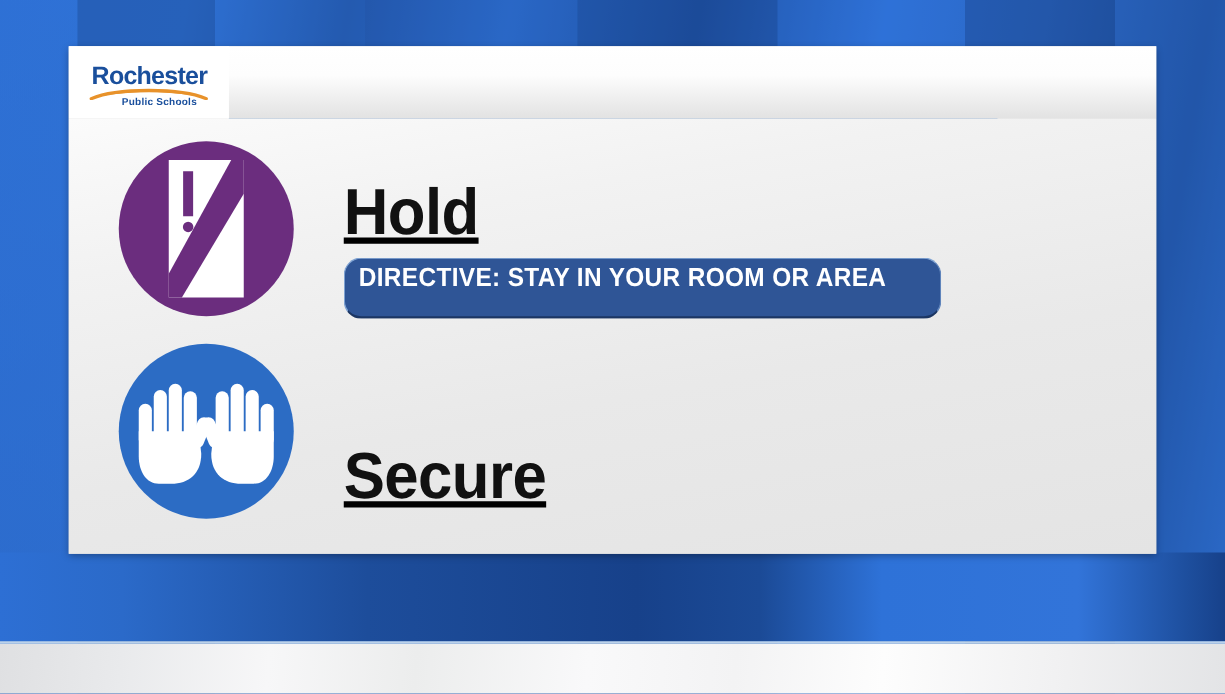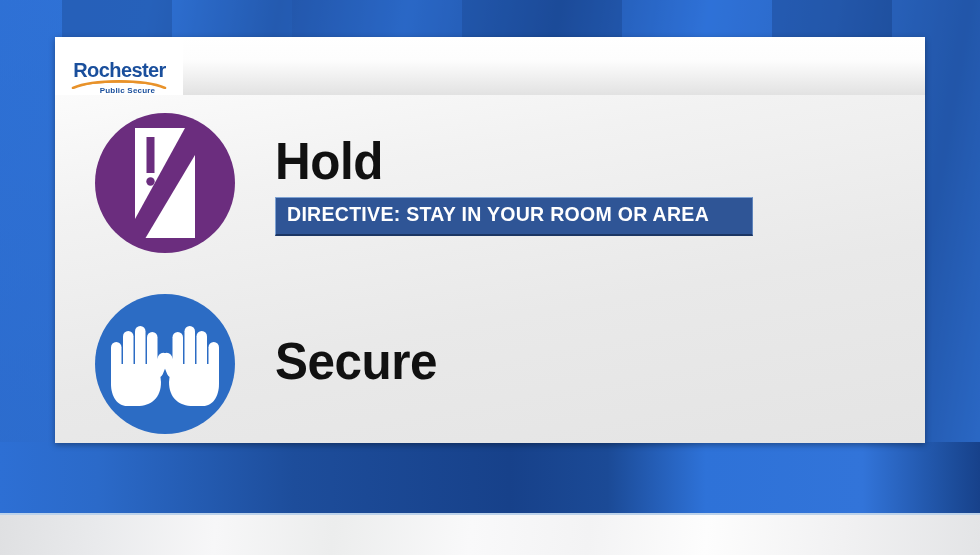--- a/index.html
+++ b/index.html
@@ -88,21 +88,21 @@
 
   
   #logo-block {
     width: 128px;
     min-width: 128px;
     background: #ffffff;
     position: relative;
     border-right: 1px solid #ffffff;
     display: flex;
     flex-direction: column;
-    justify-content: flex-end;
+    justify-content: center;
     align-items: center;
     padding-top: 4px;
     box-sizing: border-box;
   }
   #logo-word {
     font-family: "Liberation Sans", sans-serif;
     font-weight: bold;
     font-size: 20px;
     letter-spacing: -0.6px;
     color: #1a4f9c;
@@ -156,24 +156,25 @@
   
   #panel-body {
     position: relative;
     height: 348px;
     background: linear-gradient(170deg, #fbfbfb 0%, #f2f2f2 25%, #e9e9e9 60%, #e4e4e4 100%);
   }
 
   .protocol-row {
     position: absolute;
     display: flex;
-    align-items: center;
+    align-items: flex-end;
+    text-decoration: underline;
   }
   #row-hold   { left: 0px; top: 10px; }
-  #row-secure { left: 0px; top: 172px; margin-top: 19px; }
+  #row-secure { left: 0px; top: 172px; }
 
   .icon-cell {
     width: 220px;
     min-width: 220px;
     display: flex;
     justify-content: center;
     align-items: flex-start;
     padding-top: 6px;
   }
   .text-cell {
@@ -193,21 +194,22 @@
     white-space: nowrap;
   }
 
   .directive-banner {
     display: inline-block;
     background: #2f5596;
     border-top: 1px solid #7ea2d2;
     border-left: 1px solid #7ea2d2;
     border-right: 1px solid #5f84bb;
     border-bottom: 2px solid #1c3663;
-    padding: 5px 11px 10px 11px;
+    padding: 5px 11px 20px 11px;
+    border-radius: 14px;
   }
   .directive-text {
     font-family: "Liberation Sans Narrow", "Liberation Sans", sans-serif;
     font-weight: bold;
     font-size: 21px;
     line-height: 1;
     color: #ffffff;
     letter-spacing: 0.3px;
     transform: scaleX(0.93);
     transform-origin: left center;
@@ -241,21 +243,21 @@
     <div id="panel-header">
 
       <div id="logo-block">
         <div id="logo-word">Rochester</div>
         <div id="logo-arc">
           <svg width="96" height="11" viewBox="0 0 96 11" class="icon-svg">
             <path d="M2 10 C 22 0, 74 0, 94 10 L 94 10 C 74 3, 22 3, 2 10 Z" fill="#e8922a"></path>
             <path d="M2 10 C 22 1, 74 1, 94 10" fill="none" stroke="#e8922a" stroke-width="2.6" stroke-linecap="round"></path>
           </svg>
         </div>
-        <div id="logo-sub">Public Secure</div>
+        <div id="logo-sub">Public Schools</div>
       </div>
 
     </div>
     <div id="header-rule"></div>
 
     <div id="panel-body">
 
       <div class="protocol-row" id="row-hold">
         <div class="icon-cell">
           <svg width="144" height="144" viewBox="0 0 144 144" class="icon-svg">

